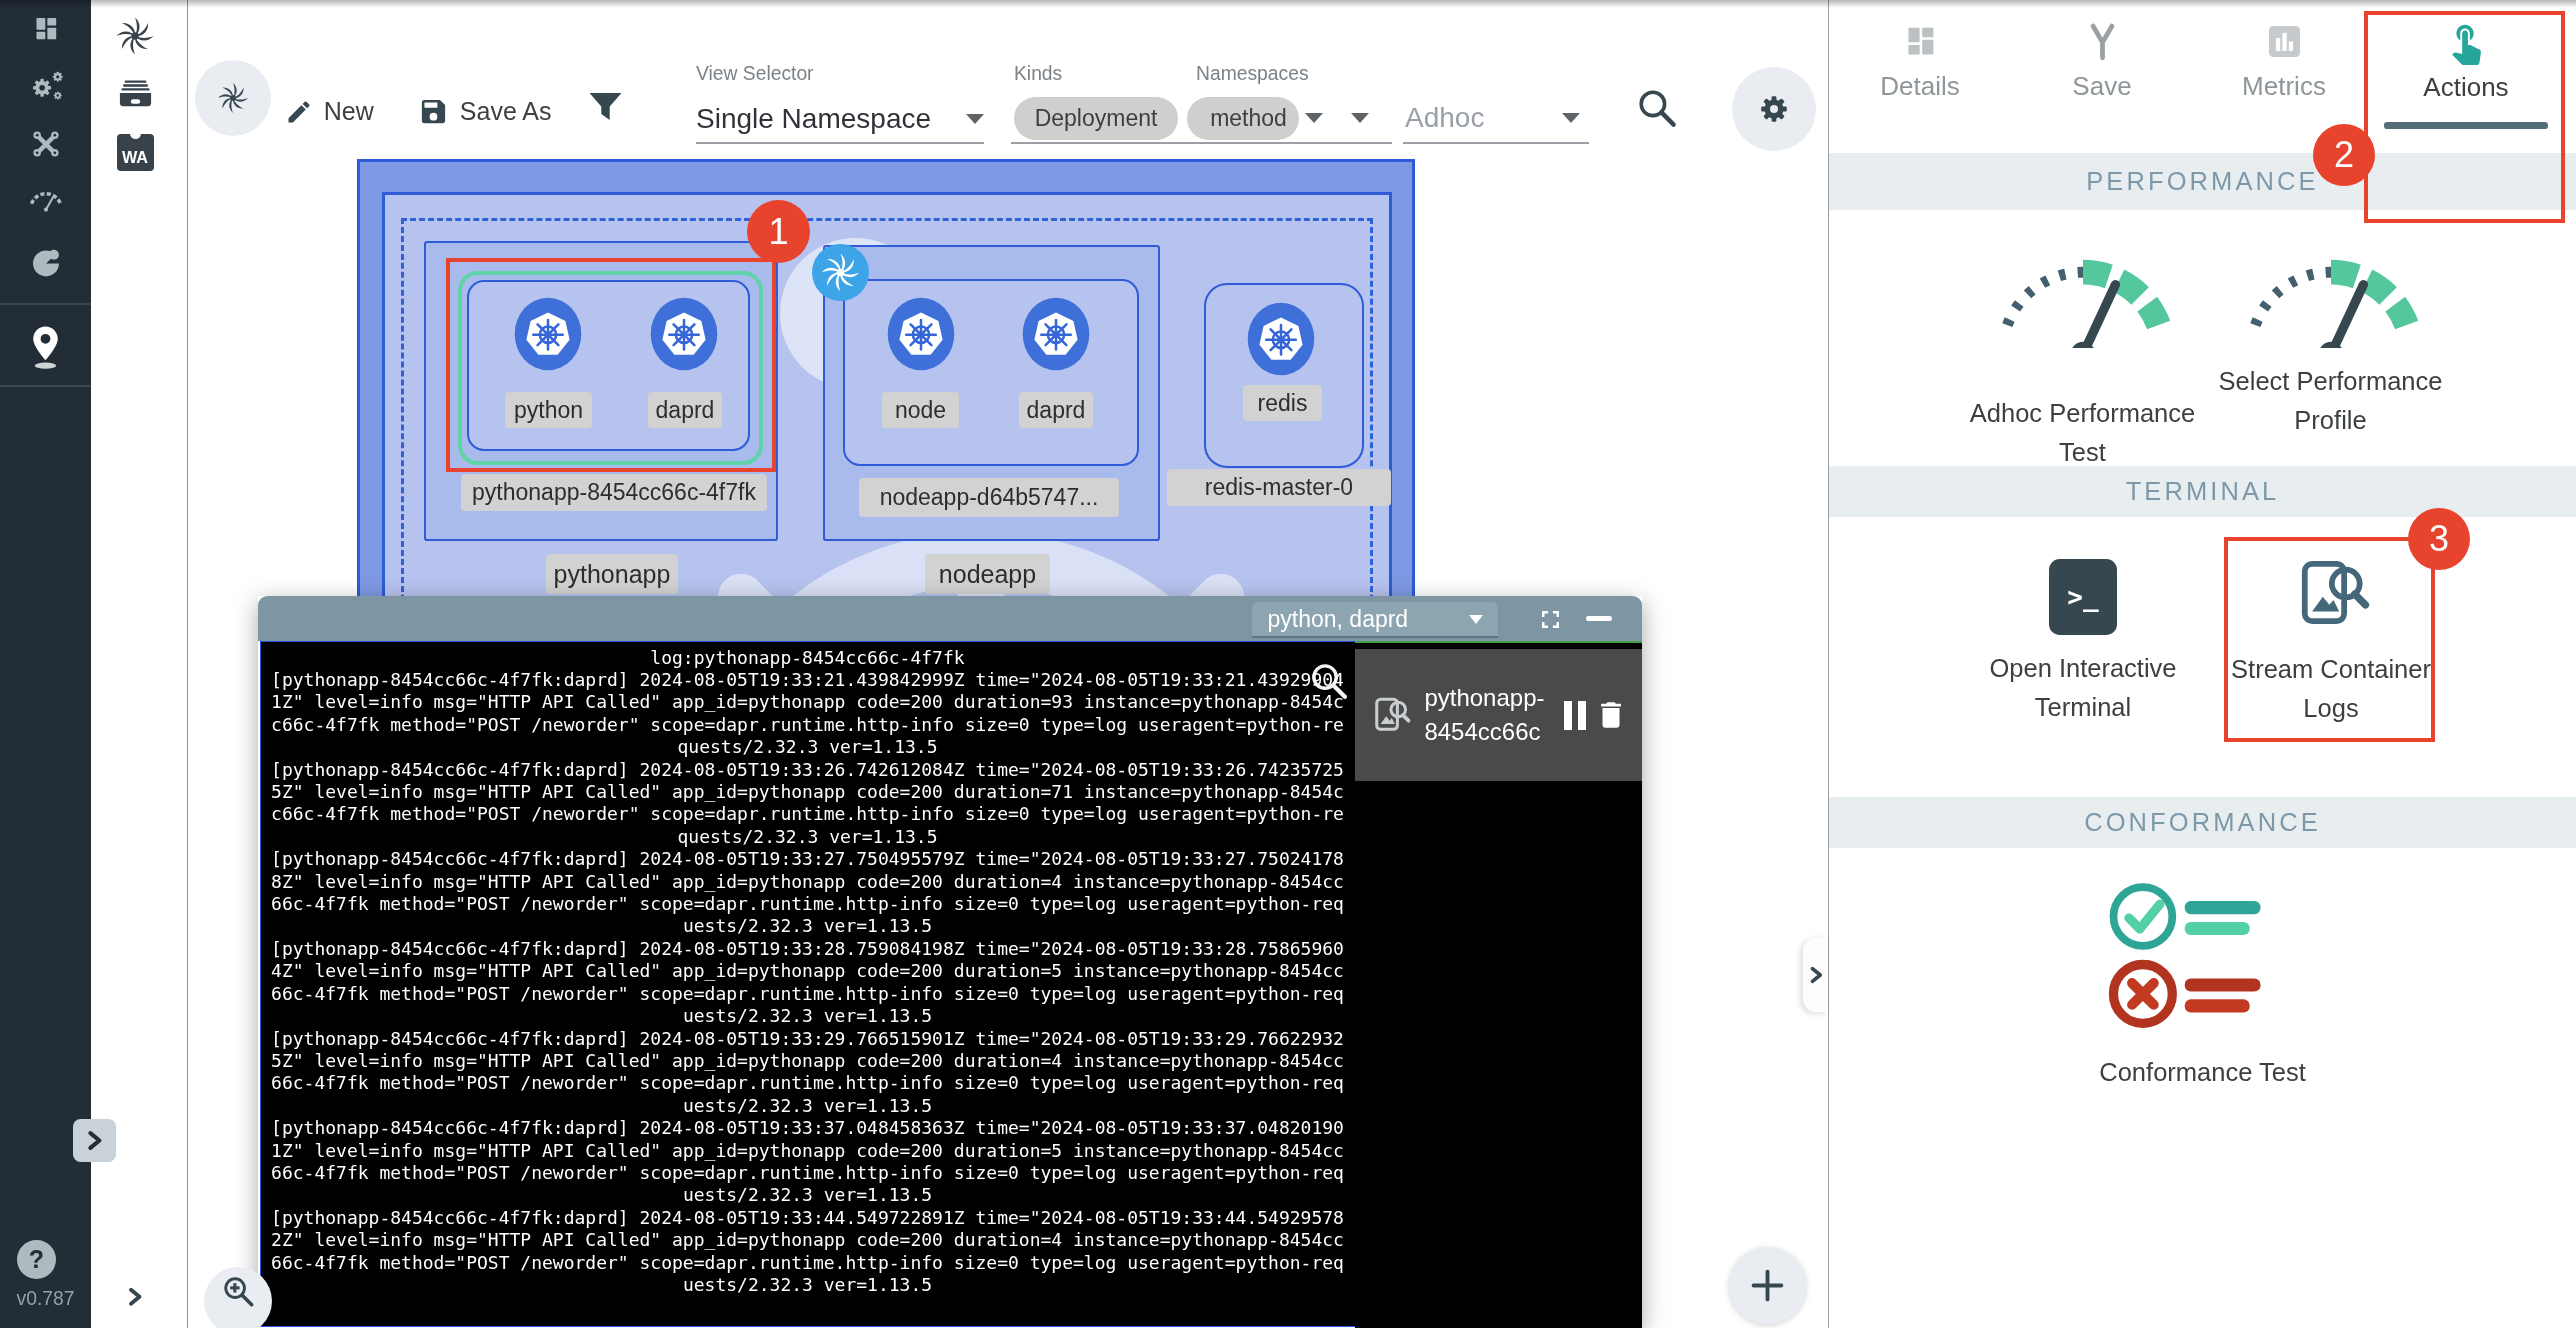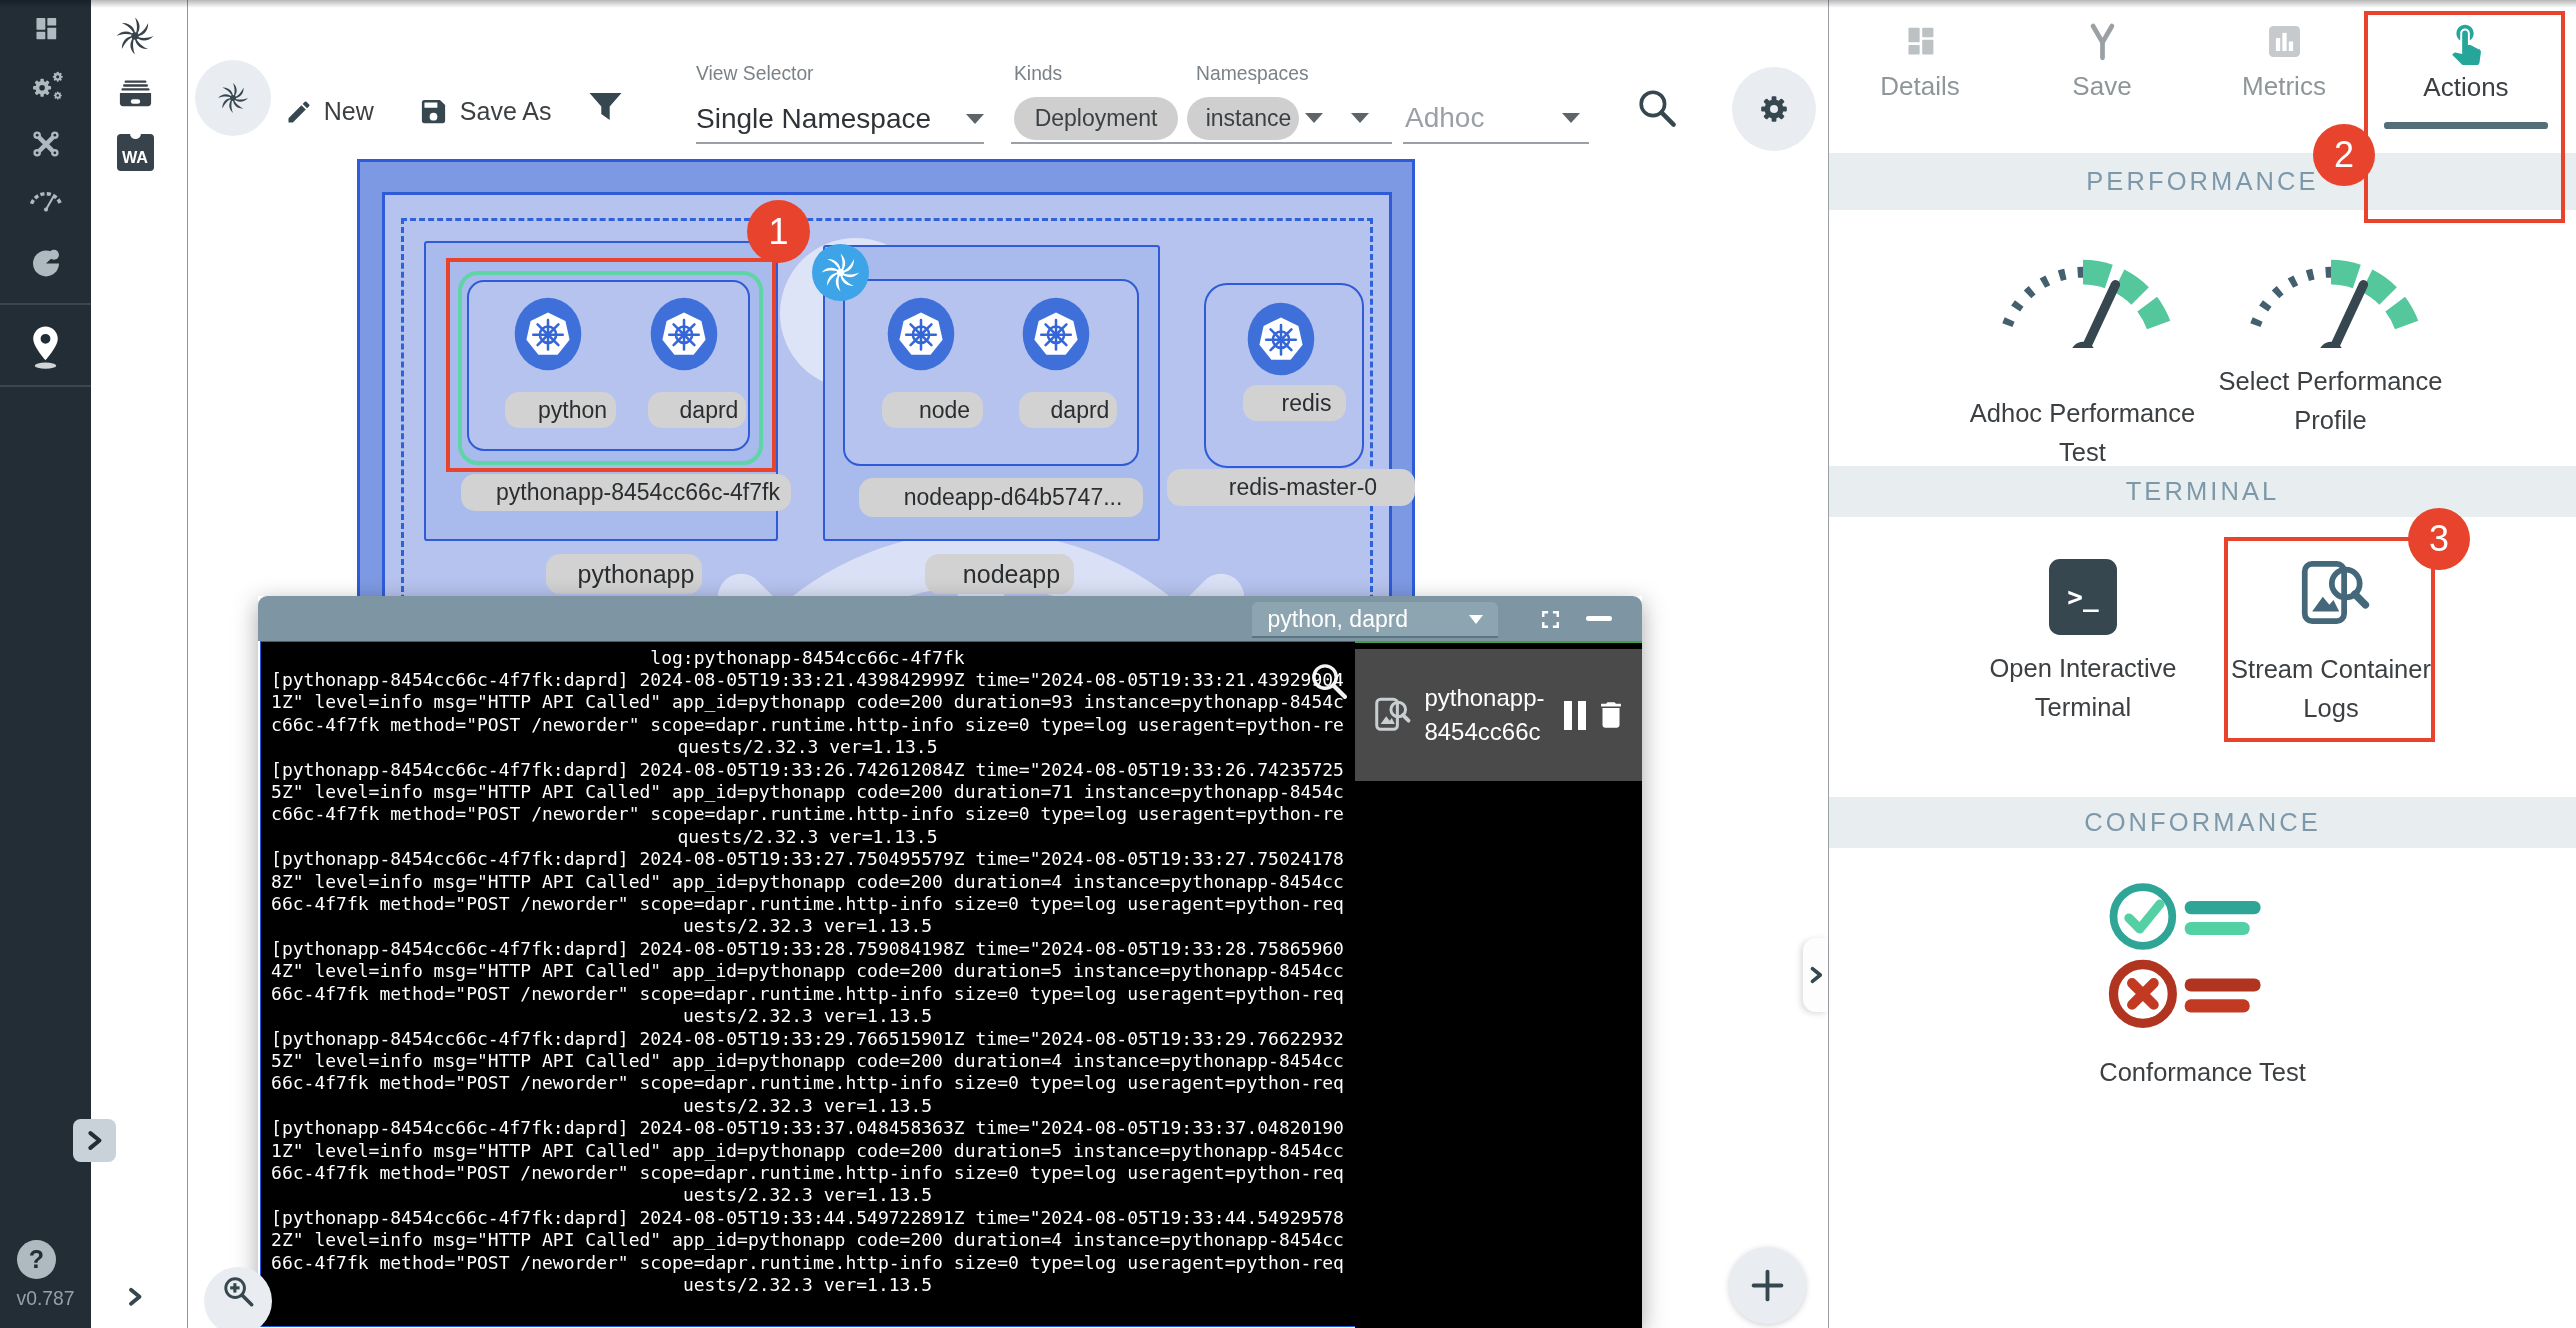--- a/index.html
+++ b/index.html
@@ -24,21 +24,21 @@
   .uline{height:1.5px;background:#9aa0a6;}
   .chip{background:#cfcfcf;border-radius:21.7px;color:#3c4043;font-size:23px;display:flex;align-items:center;justify-content:center;cursor:pointer;}
   .placeholder{font-size:28px;color:#9aa0a6;}
   
   .outerbox{background:#7e99e3;border:3.1px solid #2f5bd7;}
   .innerbox{background:#b6c3ee;border:3.1px solid #2f5bd7;overflow:hidden;}
   .dashedbox{border:3.1px dashed #2f62d9;}
   .groupbox{background:#a9baec;border:2.3px solid #2f5bd7;border-radius:3.1px;}
   .podbox{background:#b6c3ee;border:2.3px solid #2f5bd7;border-radius:17px;}
   .selgreen{border:4.6px solid #5fd4a6;border-radius:20px;}
-  .nlabel{background:#d2d2d2;border-radius:14px;color:#2b2e30;display:flex;align-items:center;justify-content:center;padding-left:24px;}
+  .nlabel{background:#d2d2d2;border-radius:4px;color:#2b2e30;display:flex;align-items:center;justify-content:center;}
   .redbox{border:4.6px solid #e8432d;z-index:7;}
   .badge{background:#e8432d;color:#fff;border-radius:50%;display:flex;align-items:center;justify-content:center;font-size:36px;z-index:8;}
   .daprdot{border-radius:50%;background:#3da4e8;display:flex;align-items:center;justify-content:center;z-index:3;}
   
   .termwin{z-index:5;box-shadow:0 6.2px 23px rgba(0,0,0,.35);}
   .termhead{position:absolute;left:0;top:0;right:0;height:45px;background:#7e96a4;border-radius:9.3px 9.3px 0 0;}
   .termchip{position:absolute;background:#8da5b1;border-radius:6.2px 6.2px 0 0;border-bottom:2.3px solid #5b7683;color:#fff;font-size:23px;display:flex;align-items:center;cursor:pointer;}
   .logarea{position:absolute;background:#000;border:1.5px solid #2456dd;overflow:hidden;padding:4.6px 7.7px;box-sizing:border-box;}
   .logtext{color:#fff;font-family:"DejaVu Sans Mono","Liberation Mono",monospace;font-size:18px;line-height:22.4px;white-space:pre-wrap;word-break:break-all;text-align:center;}
   .termtabs{position:absolute;background:#000;border-top:2.3px solid #43a047;}
@@ -296,21 +296,21 @@
   </div>
   <div class="abs uline" style="left:696px;top:142px;width:288px;"></div>
 
   <div class="abs flabel" style="left:1014px;top:63px;">Kinds</div>
   <div class="abs chip" style="left:1014px;top:97px;width:164px;height:43px;">Deployment</div>
   <div class="abs chip" style="left:1187px;top:97px;width:87px;height:43px;">Pod</div>
   <div class="abs caret" style="left:1305px;top:113px;"></div>
   <div class="abs uline" style="left:1011px;top:142px;width:353px;"></div>
 
   <div class="abs flabel" style="left:1196px;top:63px;">Namespaces</div>
-  <div class="abs chip" style="left:1198px;top:97px;width:101px;height:43px;">instance</div>
+  <div class="abs chip" style="left:1198px;top:97px;width:101px;height:43px;">method</div>
   <div class="abs caret" style="left:1351px;top:113px;"></div>
   <div class="abs uline" style="left:1196px;top:142px;width:196px;"></div>
 
   <div class="abs placeholder" style="left:1405px;top:102px;">Adhoc</div>
   <div class="abs caret" style="left:1562px;top:113px;"></div>
   <div class="abs uline" style="left:1403px;top:142px;width:186px;"></div>
 
   <div class="abs" style="left:1634px;top:85px;">
     <svg width="45" height="45" style="color:#37474f" viewBox="0 0 58 58">
         <use href="#sym-mag" width="58" height="58"></use>

